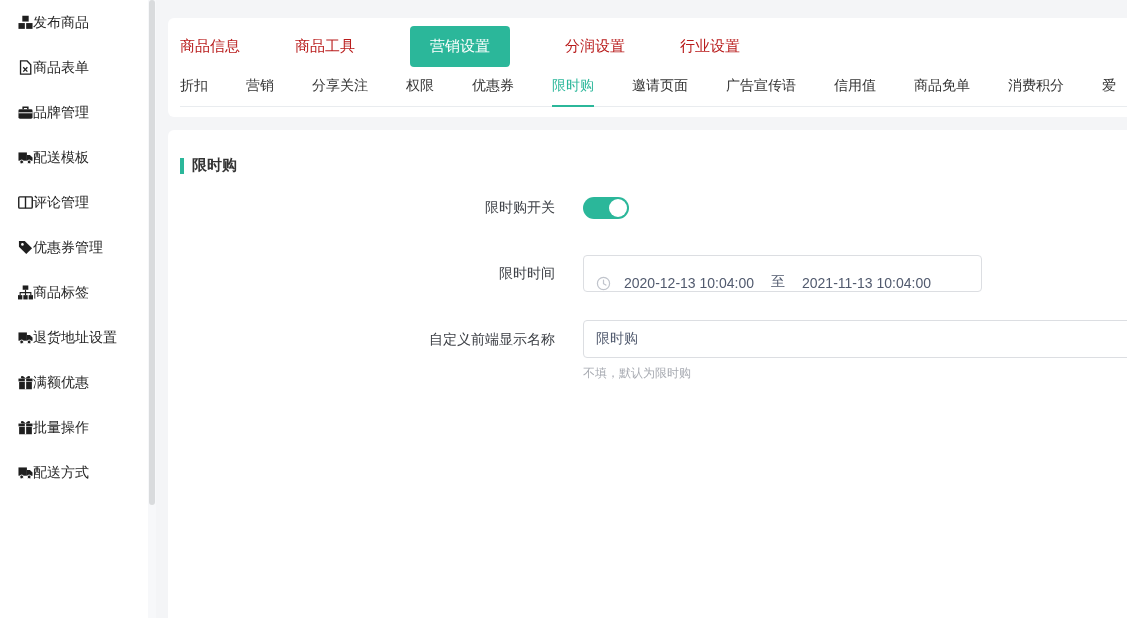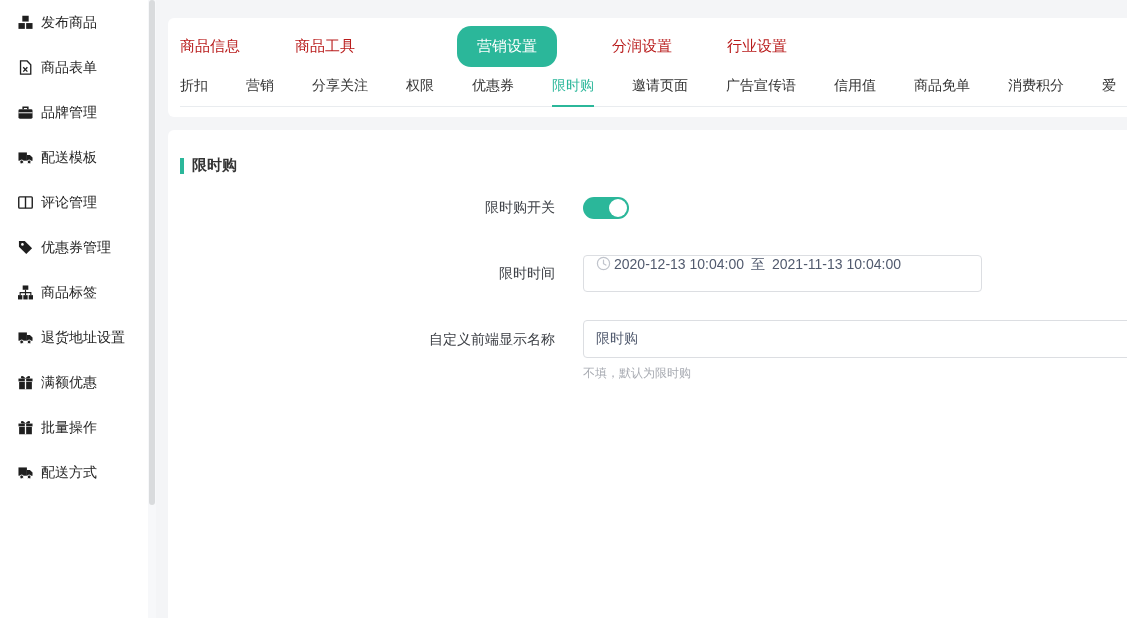--- a/index.html
+++ b/index.html
@@ -3,32 +3,32 @@
 <meta charset="utf-8">
 <style>
   * { margin:0; padding:0; box-sizing:border-box; }
   html,body { width:1127px; height:618px; overflow:hidden; }
   body {
     font-family:"Liberation Sans","DejaVu Sans",sans-serif;
     background:#f4f5f7; color:#333; position:relative; font-size:14px;
   }
   
   .sidebar { position:absolute; left:0; top:0; width:148px; height:618px; background:#fff; }
-  .side-item { height:45px; display:flex; align-items:center; padding-left:18px; gap:8px;
+  .side-item { height:45px; display:flex; align-items:center; padding-left:18px; 
                font-size:14px; color:#262626; cursor:pointer; white-space:nowrap;text-align:right; }
   .side-item.active { background:#f3f4f5; font-weight:bold; }
   .side-icon { width:15px; height:15px; flex:none; fill:#1f1f1f; }
   .side-rail { position:absolute; left:148px; top:0; width:8px; height:618px; background:#f7f8fa; }
   .side-thumb { position:absolute; left:149px; top:0; width:6px; height:505px; background:#d9dbdd; border-radius:3px; cursor:pointer; }
 
   
   .top-panel { position:absolute; left:168px; top:18px; width:990px; background:#fff; border-radius:6px; padding-bottom:10px; }
   .row1 { display:flex; align-items:center; height:54px; padding:2px 12px 0; gap:55px; font-size:15px; }
   .ptab { cursor:pointer; color:#b91c1c; white-space:nowrap; }
-  .ptab.active { background:var(--accent); color:#fff; padding:11px 20px; border-radius:14px;margin-left:47px; }
+  .ptab.active { background:var(--accent); color:#fff; padding:11px 20px; border-radius:4px; }
   .row2 { display:flex; gap:38px; margin:0 12px; padding-top:5px; border-bottom:1px solid #e9ecef; font-size:14px; }
   .stab { cursor:pointer; padding-bottom:11px; position:relative; color:#333; white-space:nowrap; }
   .stab.active { color:var(--accent); }
   .stab.active::after { content:""; position:absolute; left:0; right:0; bottom:-1px; height:2px; background:var(--accent); }
   .stab.partial { width:15px; overflow:hidden; }
 
   
   .main-panel { position:absolute; left:168px; top:130px; width:990px; height:500px; background:#fff; border-radius:6px; padding-top:26px; }
   .section-head { display:flex; align-items:center; gap:8px; margin-left:12px; }
   .section-bar { width:4px; height:16px; background:var(--accent); }
@@ -38,21 +38,21 @@
   .form-label { width:415px; flex:none; text-align:right; padding-right:28px; color:#3d4046; }
   .row-switch { margin-top:22px; }
   .row-time { margin-top:36px; }
   .row-name { margin-top:28px; align-items:flex-start; }
   .row-name .form-label { line-height:38px; }
 
   .switch { width:46px; height:22px; border-radius:11px; background:var(--accent); position:relative; cursor:pointer; flex:none; }
   .switch-knob { position:absolute; top:2px; right:2px; width:18px; height:18px; border-radius:50%; background:#fff; }
 
   .date-input { width:399px; height:37px; border:1px solid #dcdee2; border-radius:4px; background:#fff;
-                display:flex; align-items:flex-start; padding:0 12px; gap:3px; cursor:pointer; color:#515a6e; }
+                display:flex; align-items:flex-end; padding:0 12px; gap:13px; cursor:pointer; color:#515a6e; }
   .clock { width:15px; height:15px; flex:none; }
   .date-sep { margin:0 4px; color:#515a6e; }
 
   .name-col { display:flex; flex-direction:column; }
   .text-input { width:560px; height:38px; border:1px solid #dcdee2; border-radius:4px; padding:0 12px;
                 font-size:14px; color:#515a6e; outline:none; font-family:inherit; background:#fff; }
   .hint { margin-top:7px; font-size:12px; color:#a8abb2; }
 </style>
 </head>
 <body style="background: rgb(244, 245, 247);">

